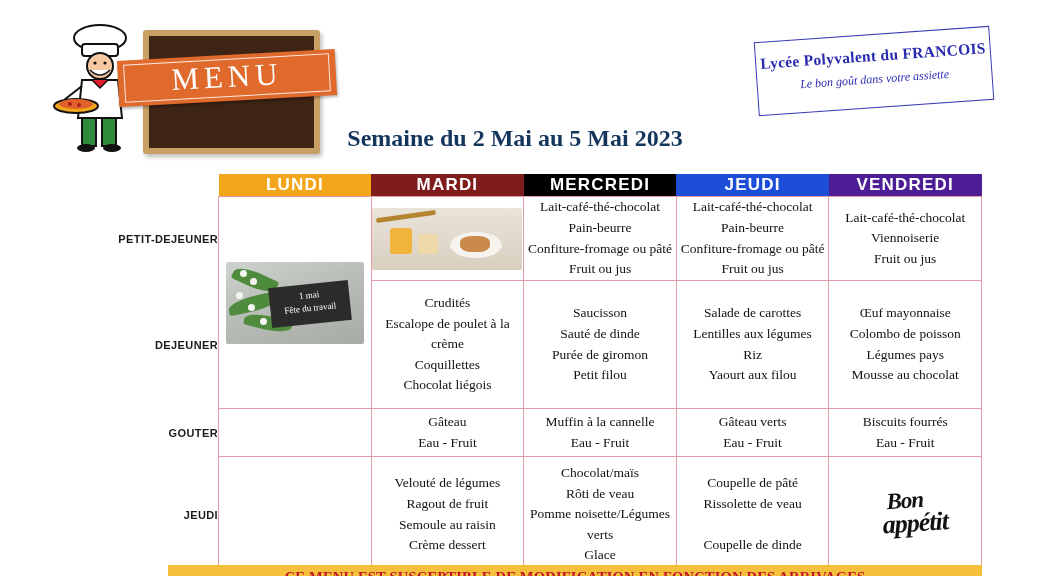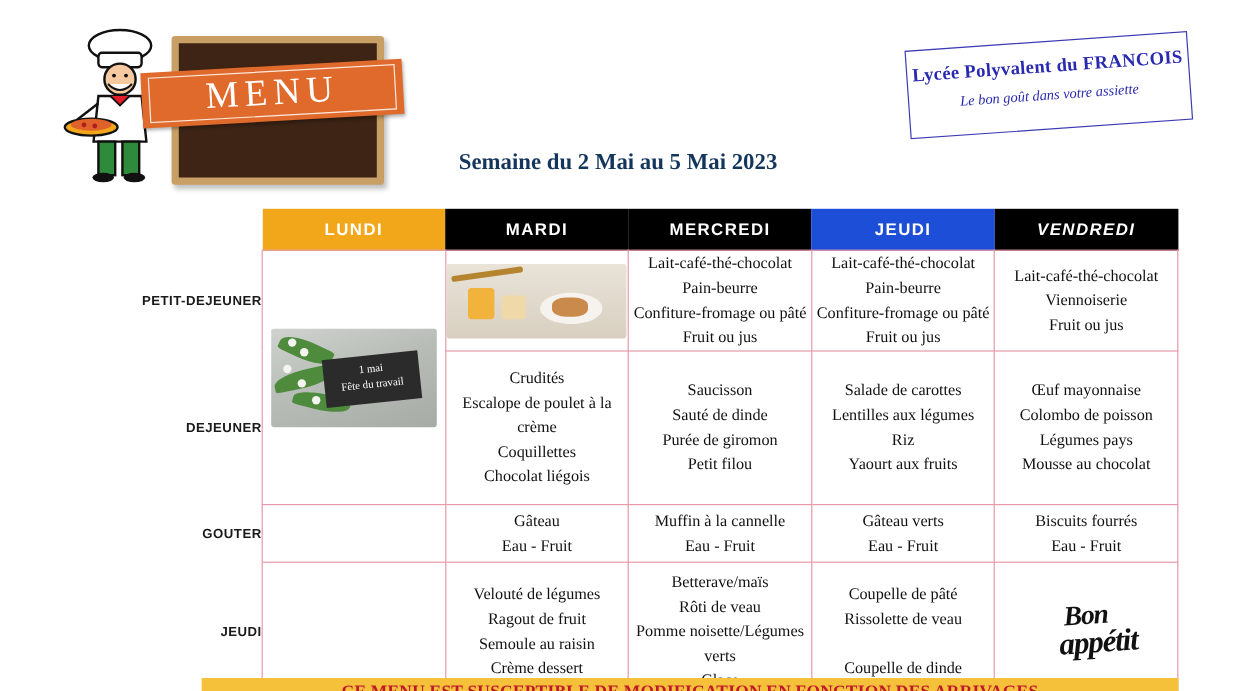--- a/index.html
+++ b/index.html
@@ -91,21 +91,21 @@
   }
 
   
   .title {
     position: absolute;
     left: 330px;
     top: 125px;
     width: 370px;
     text-align: center;
     font-family: "Liberation Serif", serif;
-    font-size: 19px;
+    font-size: 24px;
     font-weight: bold;
     color: #14365c;
   }
 
   
   .menu-table {
     position: absolute;
     left: 66px;
     top: 174px;
     width: 916px;
@@ -124,23 +124,23 @@
     border-top: none;
     border-bottom: none;
     font-size: 11px;
     font-weight: bold;
     letter-spacing: .4px;
     color: #1a1a1a;
     text-align: right;
     padding-left: 4px;
   }
   .menu-table thead th {
-    height: 34px;
+    height: 22px;
     color: #ffffff;
-    font-size: 14px;
+    font-size: 17px;
     font-weight: bold;
     letter-spacing: 1.2px;
     border: none;
   }
   .menu-table thead th.blank {
     background: transparent;
   }
   .cell {
     font-family: "Liberation Serif", serif;
     font-size: 13.5px;
@@ -299,24 +299,24 @@
   <div class="l2">Le bon goût dans votre assiette</div>
 </div>
 
 <div class="title">Semaine du 2 Mai au 5 Mai 2023</div>
 
 <table class="menu-table">
   <thead>
     <tr>
       <th class="blank"></th>
       <th id="h0" style="background: rgb(242, 167, 27);">LUNDI</th>
-      <th id="h1" style="background: #000000;">MARDI</th>
+      <th id="h1" style="background: #7f1d1d;">MARDI</th>
       <th id="h2" style="background: #000000;">MERCREDI</th>
       <th id="h3" style="background: #1d4ed8;">JEUDI</th>
-      <th id="h4" style="background: #000000; font-style: italic;">VENDREDI</th>
+      <th id="h4" style="background: #4c1d95;">VENDREDI</th>
     </tr>
   </thead>
   <tbody>
 
     <tr style="height:84px">
       <td class="rowlabel">PETIT-DEJEUNER</td>
       <td class="cell" rowspan="2">
         <div class="lundi-img">
           <div class="photo">
             <div class="leaf a"></div>
@@ -373,21 +373,21 @@
       <td class="cell" id="c-1-2">
           <div>Saucisson</div>
           <div>Sauté de dinde</div>
           <div>Purée de giromon</div>
           <div>Petit filou</div>
         </td>
       <td class="cell" id="c-1-3">
           <div>Salade de carottes</div>
           <div>Lentilles aux légumes</div>
           <div>Riz</div>
-          <div>Yaourt aux fruits</div>
+          <div>Yaourt aux filou</div>
         </td>
       <td class="cell" id="c-1-4">
           <div>Œuf mayonnaise</div>
           <div>Colombo de poisson</div>
           <div>Légumes pays</div>
           <div>Mousse au chocolat</div>
         </td>
     </tr>
 
     <tr style="height:48px">
@@ -414,21 +414,21 @@
     <tr style="height:116px">
       <td class="rowlabel">JEUDI</td>
       <td class="cell" id="c-3-0"></td>
       <td class="cell" id="c-3-1">
           <div>Velouté de légumes</div>
           <div>Ragout  de fruit</div>
           <div>Semoule au raisin</div>
           <div>Crème dessert</div>
         </td>
       <td class="cell" id="c-3-2">
-          <div>Betterave/maïs</div>
+          <div>Chocolat/maïs</div>
           <div>Rôti de veau</div>
           <div class="wrap">Pomme noisette/Légumes verts</div>
           <div>Glace</div>
         </td>
       <td class="cell" id="c-3-3">
           <div>Coupelle de pâté</div>
           <div>Rissolette de veau</div>
           <div>&nbsp;</div>
           <div>Coupelle de dinde</div>
         </td>

